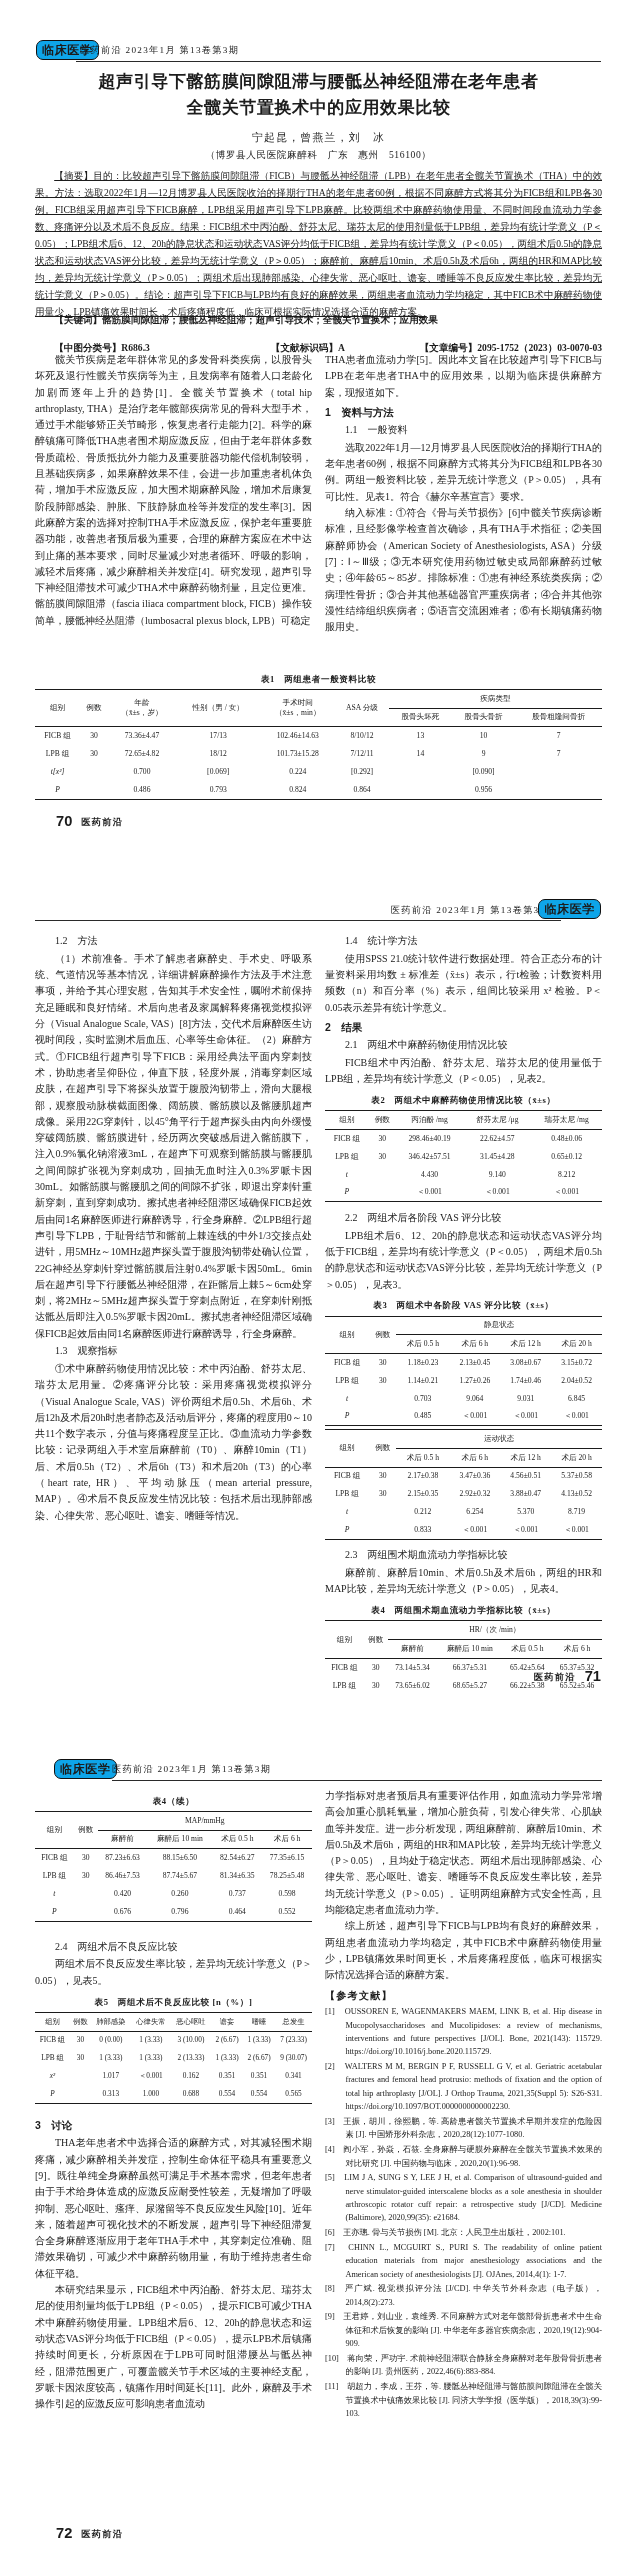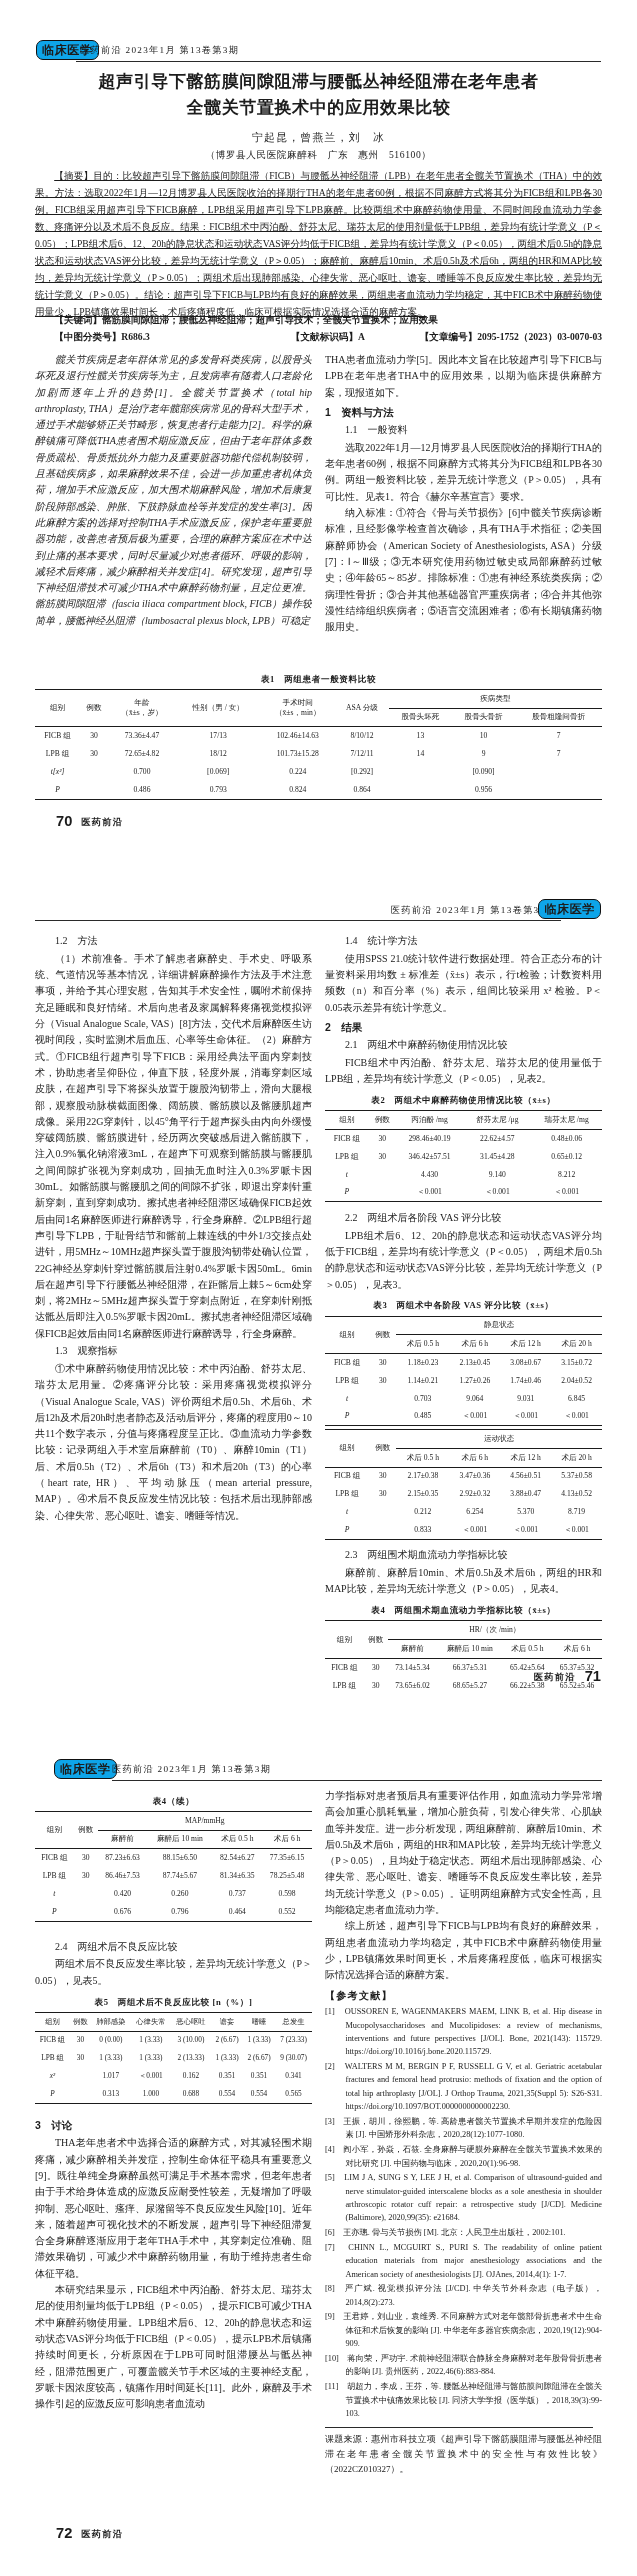--- a/index.html
+++ b/index.html
@@ -52,27 +52,27 @@
 
   <div class="abs doc-title" style="left:35px;top:69px;width:567px;">超声引导下髂筋膜间隙阻滞与腰骶丛神经阻滞在老年患者
 全髋关节置换术中的应用效果比较</div>
   <div class="abs authors" style="left:35px;top:131px;width:567px;">宁起昆，曾燕兰，刘　冰</div>
   <div class="abs affil" style="left:35px;top:149px;width:567px;">（博罗县人民医院麻醉科　广东　惠州　516100）</div>
 
   <div class="abs abstract" style="left:35px;top:167px;width:567px;">
       <div class="blk p">【摘要】目的：比较超声引导下髂筋膜间隙阻滞（FICB）与腰骶丛神经阻滞（LPB）在老年患者全髋关节置换术（THA）中的效果。方法：选取2022年1月—12月博罗县人民医院收治的择期行THA的老年患者60例，根据不同麻醉方式将其分为FICB组和LPB各30例。FICB组采用超声引导下FICB麻醉，LPB组采用超声引导下LPB麻醉。比较两组术中麻醉药物使用量、不同时间段血流动力学参数、疼痛评分以及术后不良反应。结果：FICB组术中丙泊酚、舒芬太尼、瑞芬太尼的使用剂量低于LPB组，差异均有统计学意义（P＜0.05）；LPB组术后6、12、20h的静息状态和运动状态VAS评分均低于FICB组，差异均有统计学意义（P＜0.05），两组术后0.5h的静息状态和运动状态VAS评分比较，差异均无统计学意义（P＞0.05）；麻醉前、麻醉后10min、术后0.5h及术后6h，两组的HR和MAP比较均，差异均无统计学意义（P＞0.05）；两组术后出现肺部感染、心律失常、恶心呕吐、谵妄、嗜睡等不良反应发生率比较，差异均无统计学意义（P＞0.05）。结论：超声引导下FICB与LPB均有良好的麻醉效果，两组患者血流动力学均稳定，其中FICB术中麻醉药物使用量少，LPB镇痛效果时间长，术后疼痛程度低，临床可根据实际情况选择合适的麻醉方案。</div>
     </div>
   <div class="abs kwline" style="left:35px;top:314px;width:567px;">【关键词】髂筋膜间隙阻滞；腰骶丛神经阻滞；超声引导技术；全髋关节置换术；应用效果</div>
-  <div class="abs metaline" style="left:35px;top:331px;width:567px;gap:20px;">
+  <div class="abs metaline" style="left:35px;top:342px;width:567px;">
     <span>【中图分类号】R686.3</span>
     <span>【文献标识码】A</span>
     <span>【文章编号】2095-1752（2023）03-0070-03</span>
   </div>
 
-  <div class="abs col" style="left:35px;top:352px;width:277px;height:314px;font-style:italic;">
+  <div class="abs col" style="left:35px;top:352px;width:277px;height:314px;">
       <div class="blk p">髋关节疾病是老年群体常见的多发骨科类疾病，以股骨头坏死及退行性髋关节疾病等为主，且发病率有随着人口老龄化加剧而逐年上升的趋势[1]。全髋关节置换术（total hip arthroplasty, THA）是治疗老年髋部疾病常见的骨科大型手术，通过手术能够矫正关节畸形，恢复患者行走能力[2]。科学的麻醉镇痛可降低THA患者围术期应激反应，但由于老年群体多数骨质疏松、骨质抵抗外力能力及重要脏器功能代偿机制较弱，且基础疾病多，如果麻醉效果不佳，会进一步加重患者机体负荷，增加手术应激反应，加大围术期麻醉风险，增加术后康复阶段肺部感染、肿胀、下肢静脉血栓等并发症的发生率[3]。因此麻醉方案的选择对控制THA手术应激反应，保护老年重要脏器功能，改善患者预后极为重要，合理的麻醉方案应在术中达到止痛的基本要求，同时尽量减少对患者循环、呼吸的影响，减轻术后疼痛，减少麻醉相关并发症[4]。研究发现，超声引导下神经阻滞技术可减少THA术中麻醉药物剂量，且定位更准。髂筋膜间隙阻滞（fascia iliaca compartment block, FICB）操作较简单，腰骶神经丛阻滞（lumbosacral plexus block, LPB）可稳定</div>
     </div>
   <div class="abs col" style="left:325px;top:352px;width:277px;height:314px;">
       <div class="blk pc">THA患者血流动力学[5]。因此本文旨在比较超声引导下FICB与LPB在老年患者THA中的应用效果，以期为临床提供麻醉方案，现报道如下。</div>
       <div class="blk h1">1　资料与方法</div>
       <div class="blk h2">1.1　一般资料</div>
       <div class="blk p">选取2022年1月—12月博罗县人民医院收治的择期行THA的老年患者60例，根据不同麻醉方式将其分为FICB组和LPB各30例。两组一般资料比较，差异无统计学意义（P＞0.05），具有可比性。见表1。符合《赫尔辛基宣言》要求。</div>
       <div class="blk p">纳入标准：①符合《骨与关节损伤》[6]中髋关节疾病诊断标准，且经影像学检查首次确诊，具有THA手术指征；②美国麻醉师协会（American Society of Anesthesiologists, ASA）分级[7]：Ⅰ～Ⅲ级；③无本研究使用药物过敏史或局部麻醉药过敏史；④年龄65～85岁。排除标准：①患有神经系统类疾病；②病理性骨折；③合并其他基础器官严重疾病者；④合并其他弥漫性结缔组织疾病者；⑤语言交流困难者；⑥有长期镇痛药物服用史。</div>
     </div>
 
@@ -528,24 +528,20 @@
         <div class="blk pc">[3]　王振，胡川，徐熙鹏，等. 高龄患者髋关节置换术早期并发症的危险因素 [J]. 中国矫形外科杂志，2020,28(12):1077-1080.</div>
         <div class="blk pc">[4]　阎小军，孙焱，石筱. 全身麻醉与硬膜外麻醉在全髋关节置换术效果的对比研究 [J]. 中国药物与临床，2020,20(1):96-98.</div>
         <div class="blk pc">[5]　LIM J A, SUNG S Y, LEE J H, et al. Comparison of ultrasound-guided and nerve stimulator-guided interscalene blocks as a sole anesthesia in shoulder arthroscopic rotator cuff repair: a retrospective study [J/CD]. Medicine (Baltimore), 2020,99(35): e21684.</div>
         <div class="blk pc">[6]　王亦璁. 骨与关节损伤 [M]. 北京：人民卫生出版社，2002:101.</div>
         <div class="blk pc">[7]　CHINN L., MCGUIRT S., PURI S. The readability of online patient education materials from major anesthesiology associations and the American society of anesthesiologists [J]. OJAnes, 2014,4(1): 1-7.</div>
         <div class="blk pc">[8]　严广斌. 视觉模拟评分法 [J/CD]. 中华关节外科杂志（电子版），2014,8(2):273.</div>
         <div class="blk pc">[9]　王君婷，刘山业，袁维秀. 不同麻醉方式对老年髋部骨折患者术中生命体征和术后恢复的影响 [J]. 中华老年多器官疾病杂志，2020,19(12):904-909.</div>
         <div class="blk pc">[10]　蒋向荣，严功宇. 术前神经阻滞联合静脉全身麻醉对老年股骨骨折患者的影响 [J]. 贵州医药，2022,46(6):883-884.</div>
         <div class="blk pc">[11]　胡超力，李成，王芬，等. 腰骶丛神经阻滞与髂筋膜间隙阻滞在全髋关节置换术中镇痛效果比较 [J]. 同济大学学报（医学版），2018,39(3):99-103.</div>
       </div>
-    <div style="margin-top:6.4px;">
-      <div class="fnrule"></div>
-      <div class="footnote">课题来源：惠州市科技立项《超声引导下髂筋膜阻滞与腰骶丛神经阻滞在老年患者全髋关节置换术中的安全性与有效性比较》（2022CZ010327）。</div>
-    </div>
   </div>
 
   <div class="abs foot-row" style="left:56px;top:775px;">
     <span class="pgfoot-num">72</span>
     <span class="pgfoot-name">医药前沿</span>
   </div>
 </div>
 
 
 </body></html>

